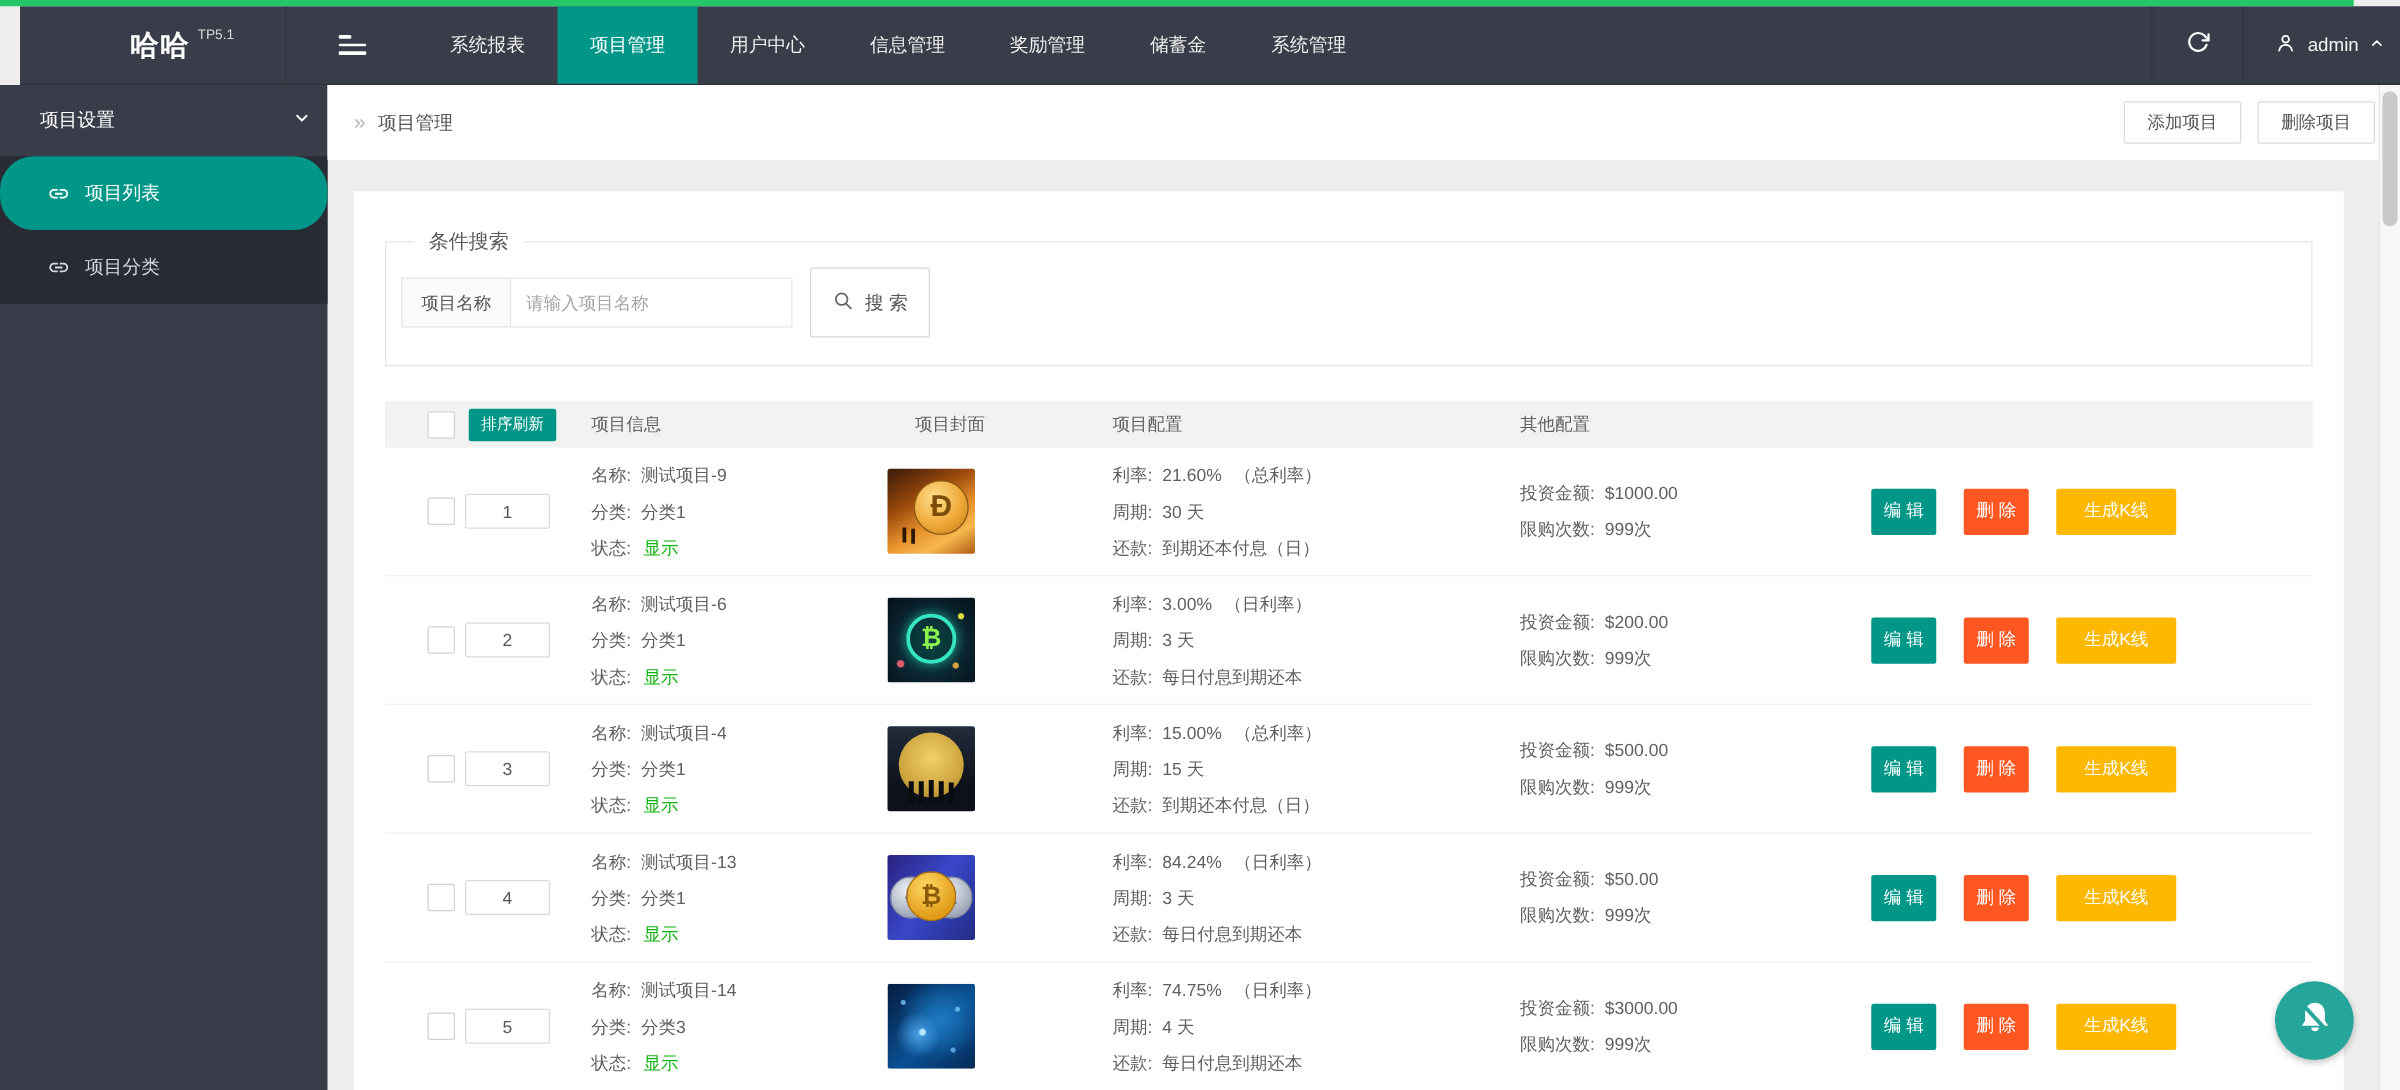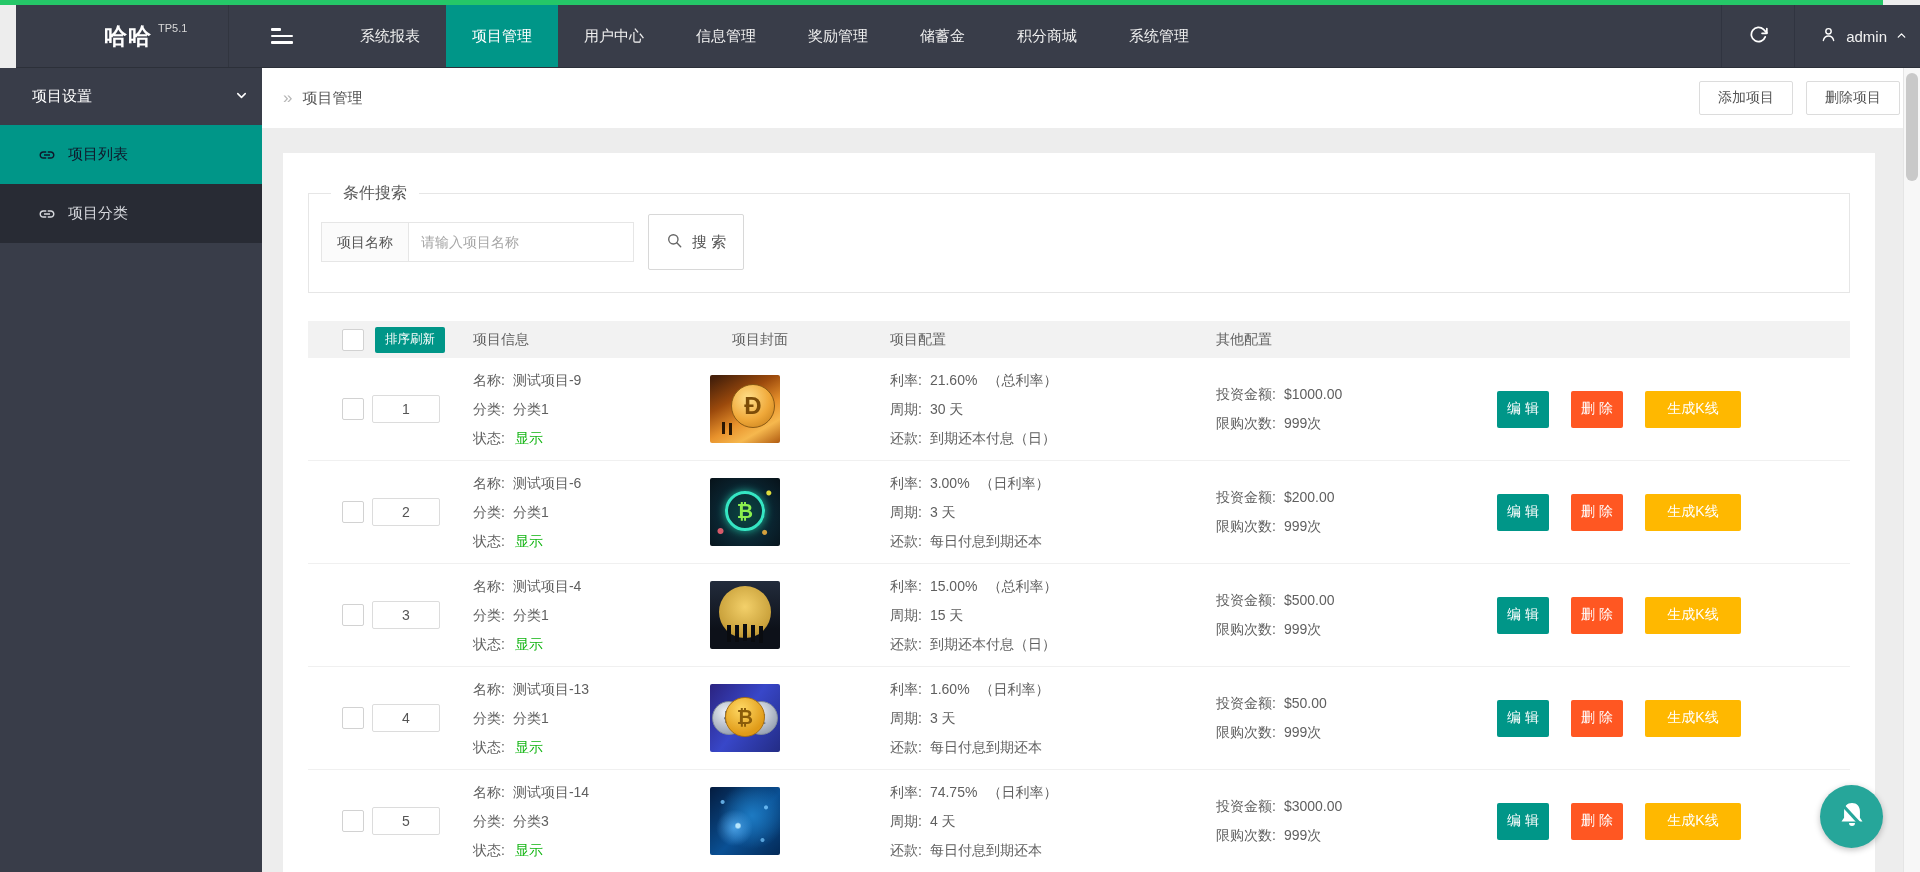--- a/index.html
+++ b/index.html
@@ -27,21 +27,21 @@
   .nav-user { display:flex; align-items:center; gap:8px; padding:0 28px 0 24px; font-size:15px; cursor:pointer; }
 
   
   .layout { position:absolute; top:68px; left:0; width:1920px; height:804px; display:flex; }
   .sidebar { width:262px; background:#393d49; flex-shrink:0; }
   .side-group { height:57px; display:flex; align-items:center; justify-content:space-between;
     padding:0 13px 0 32px; color:#fff; font-size:15px; cursor:pointer;text-align:right; }
   .side-sub { background:#282b34; }
   .side-item { height:59px; display:flex; align-items:center; gap:12px; padding-left:38px;
     color:#d6d8dd; font-size:15px; cursor:pointer; }
-  .side-item.active { background:#009688; color:#0f172a; }
+  .side-item.active { background:#009688; color:#ffffff;border-radius:27px; }
   .side-item svg { flex-shrink:0; }
 
   .main { flex:1; position:relative; }
   .content-header { height:60px; background:#fff; display:flex; align-items:center; padding:0 20px 0 21px; }
   .crumb-icon { color:#b5b5b5; font-size:17px; margin-right:10px; }
   .crumb-text { color:#555; font-size:15px; }
   .header-btns { margin-left:auto; display:flex; gap:13px; }
   .h-btn { height:34px; padding:0 18px; background:#fff; border:1px solid #dcdcdc; border-radius:2px;
     font-size:14px; color:#555; cursor:pointer; font-family:inherit; }
 
@@ -158,21 +158,20 @@
       <i></i>
       <i></i>
     </div>
   <nav class="nav-items" id="nav-items">
       <div class="nav-item">系统报表</div>
       <div class="nav-item active">项目管理</div>
       <div class="nav-item">用户中心</div>
       <div class="nav-item">信息管理</div>
       <div class="nav-item">奖励管理</div>
       <div class="nav-item">储蓄金</div>
-      <div class="nav-item">积分商城</div>
       <div class="nav-item">系统管理</div>
     </nav>
   <div class="nav-right">
     <div class="nav-refresh">
       <span>
         <svg width="19" height="19" viewBox="0 0 24 24" fill="none" stroke="#fff" stroke-width="2.2" stroke-linecap="round" stroke-linejoin="round">
           <polyline points="22.5 4.5 22.5 10.5 16.5 10.5"></polyline>
           <path d="M20.49 15a9 9 0 1 1-2.12-9.36L22.5 10"></path>
         </svg>
       </span>
@@ -373,21 +372,21 @@
       <div class="line"><span>名称:</span><span class="val">测试项目-13</span></div>
       <div class="line"><span>分类:</span><span class="val">分类1</span></div>
       <div class="line"><span>状态:</span><span class="status-green">显示</span></div>
     </div>
     <div class="c-cover">
       <div class="cover cover-triple-coins">
                   <span class="glyph"></span>
                 </div>
     </div>
     <div class="c-config">
-      <div class="line"><span>利率:</span><span class="val">1.60%</span><span class="note">（日利率）</span></div>
+      <div class="line"><span>利率:</span><span class="val">84.24%</span><span class="note">（日利率）</span></div>
       <div class="line"><span>周期:</span><span class="val">3 天</span></div>
       <div class="line"><span>还款:</span><span class="val">每日付息到期还本</span></div>
     </div>
     <div class="c-other">
       <div class="line"><span>投资金额:</span><span class="val">$50.00</span></div>
       <div class="line"><span>限购次数:</span><span class="val">999次</span></div>
     </div>
     <div class="c-actions">
       <button class="btn btn-edit">编 辑</button>
       <button class="btn btn-del">删 除</button>

